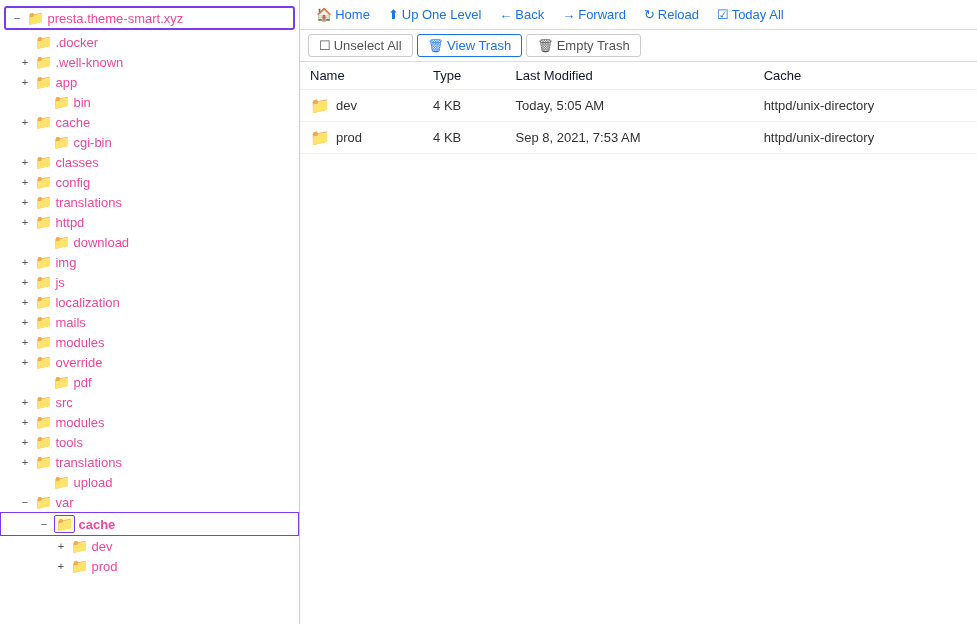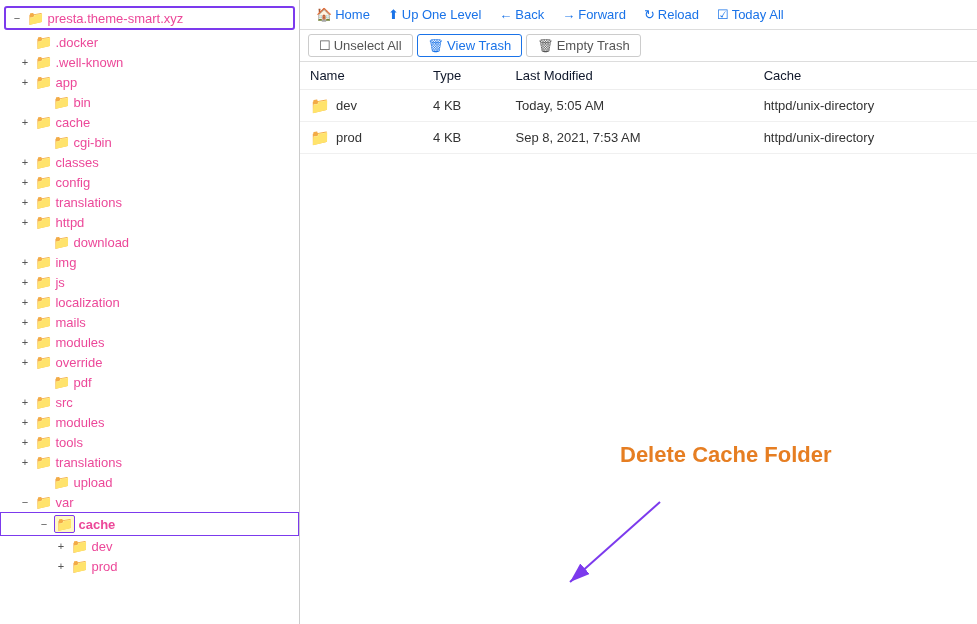--- a/index.html
+++ b/index.html
@@ -403,26 +403,15 @@
         </div>
       </td>
       <td>4 KB</td>
       <td>Sep 8, 2021, 7:53 AM</td>
       <td>httpd/unix-directory</td>
     </tr>
           </tbody>
       </table>
     </div>
 
-    <div id="annotation">
-      <div class="annotation-text">Delete Cache Folder</div>
-      <svg width="160" height="130">
-        <defs>
-          <marker id="arrow" markerWidth="10" markerHeight="7" refX="10" refY="3.5" orient="auto">
-            <polygon points="0 0, 10 3.5, 0 7" fill="#7c3aed"></polygon>
-          </marker>
-        </defs>
-        <line x1="120" y1="30" x2="30" y2="110" stroke="#7c3aed" stroke-width="2" marker-end="url(#arrow)"></line>
-      </svg>
-    </div>
 
   </div>
 </div>
 
 </body></html>

